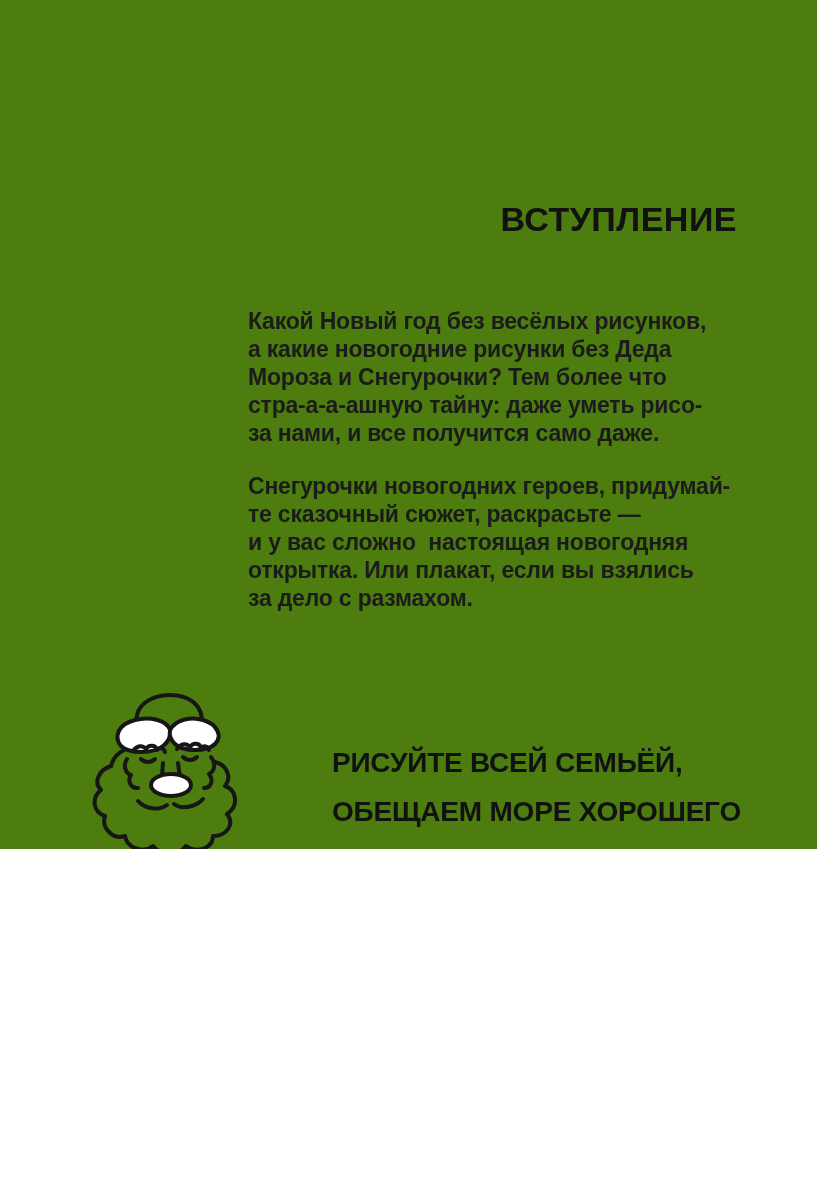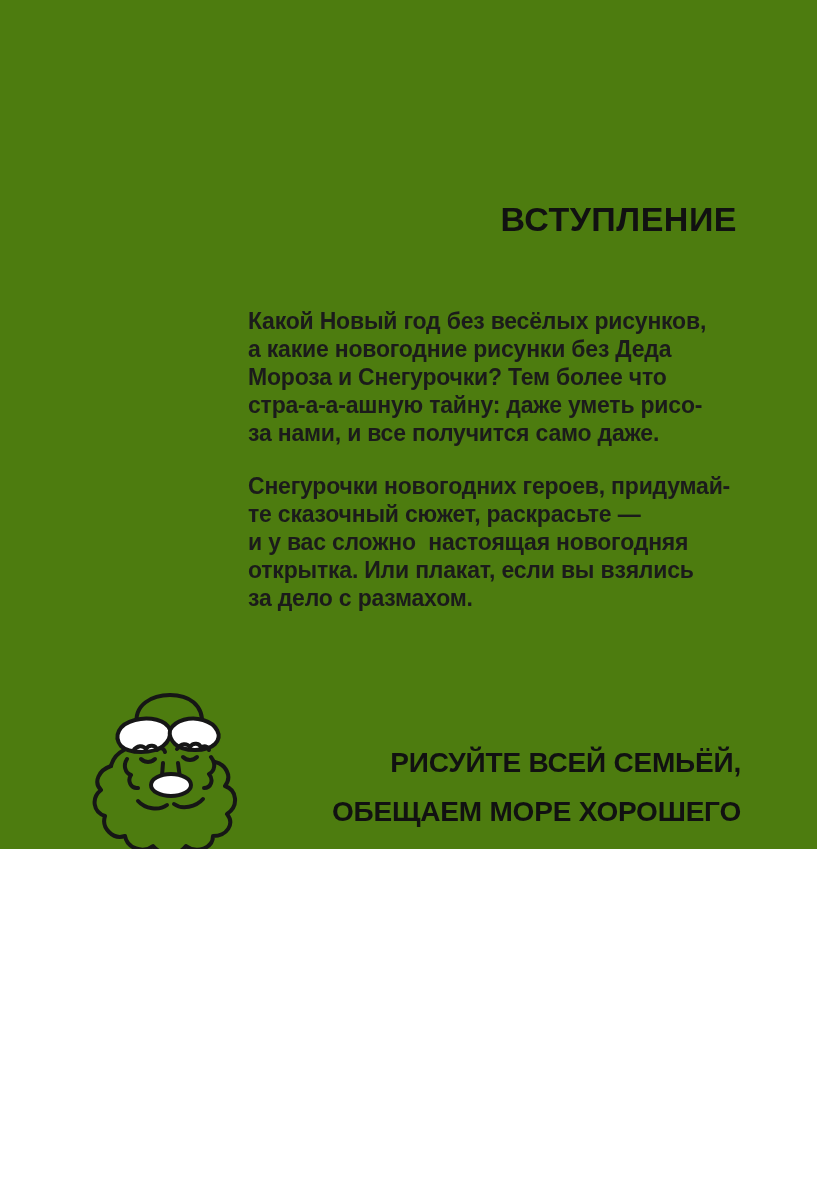--- a/index.html
+++ b/index.html
@@ -15,21 +15,21 @@
     position:absolute; top:200px; right:80px; margin:0;
     font-size:34px; font-weight:bold; letter-spacing:0.5px;
     color:#111111; white-space:pre;
   }
   .intro { position:absolute; left:232px; top:307px;margin-left:16px; }
   .para { margin:0; font-size:23px; font-weight:bold; line-height:28px; letter-spacing:-0.2px; }
   .para + .para { margin-top:25px; }
   .line { display:block; white-space:pre; }
   .slogan {
     position:absolute; top:738px; right:76px;
-    text-align:right; font-size:28px; font-weight:bold;
+    text-align:left; font-size:28px; font-weight:bold;
     line-height:49px; letter-spacing:-0.2px; color:#111111;
   }
   .illustration { position:absolute; }
   .ill-dedmoroz   { left:83px;  top:688px; width:172px; height:172px; }
   .ill-arrow      { left:393px; top:900px; width:348px; height:68px; }
   .ill-snegurochka{ left:130px; top:880px; width:205px; height:215px; }
   .pagenum {
     position:absolute; top:1113px; left:0; width:100%;
     text-align:center; font-size:23px; font-weight:600; color:#1b1b1b;
   }

